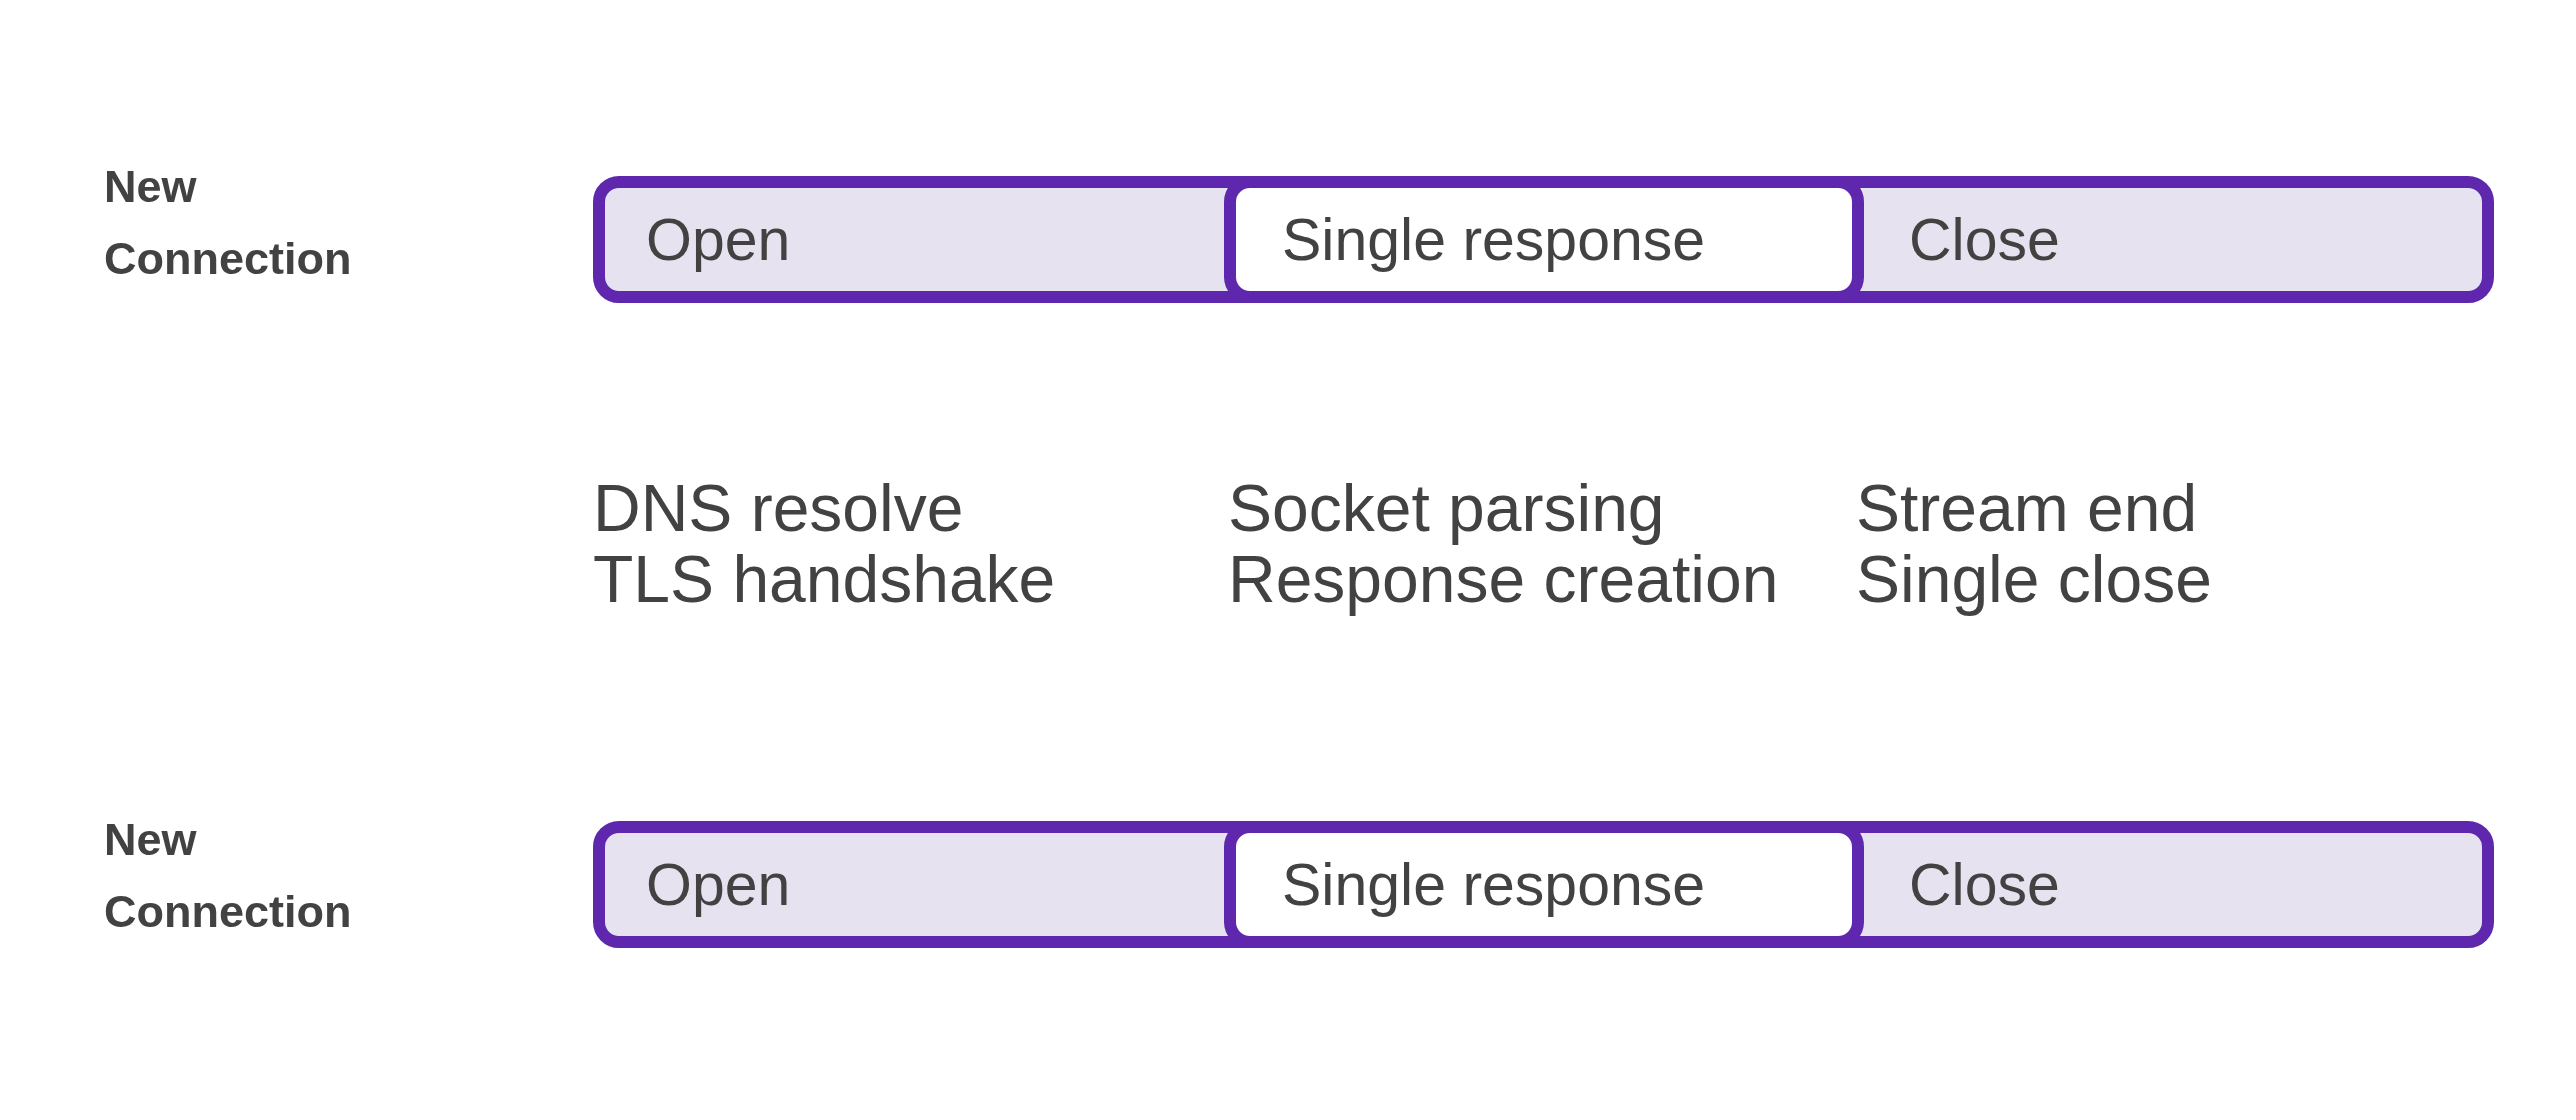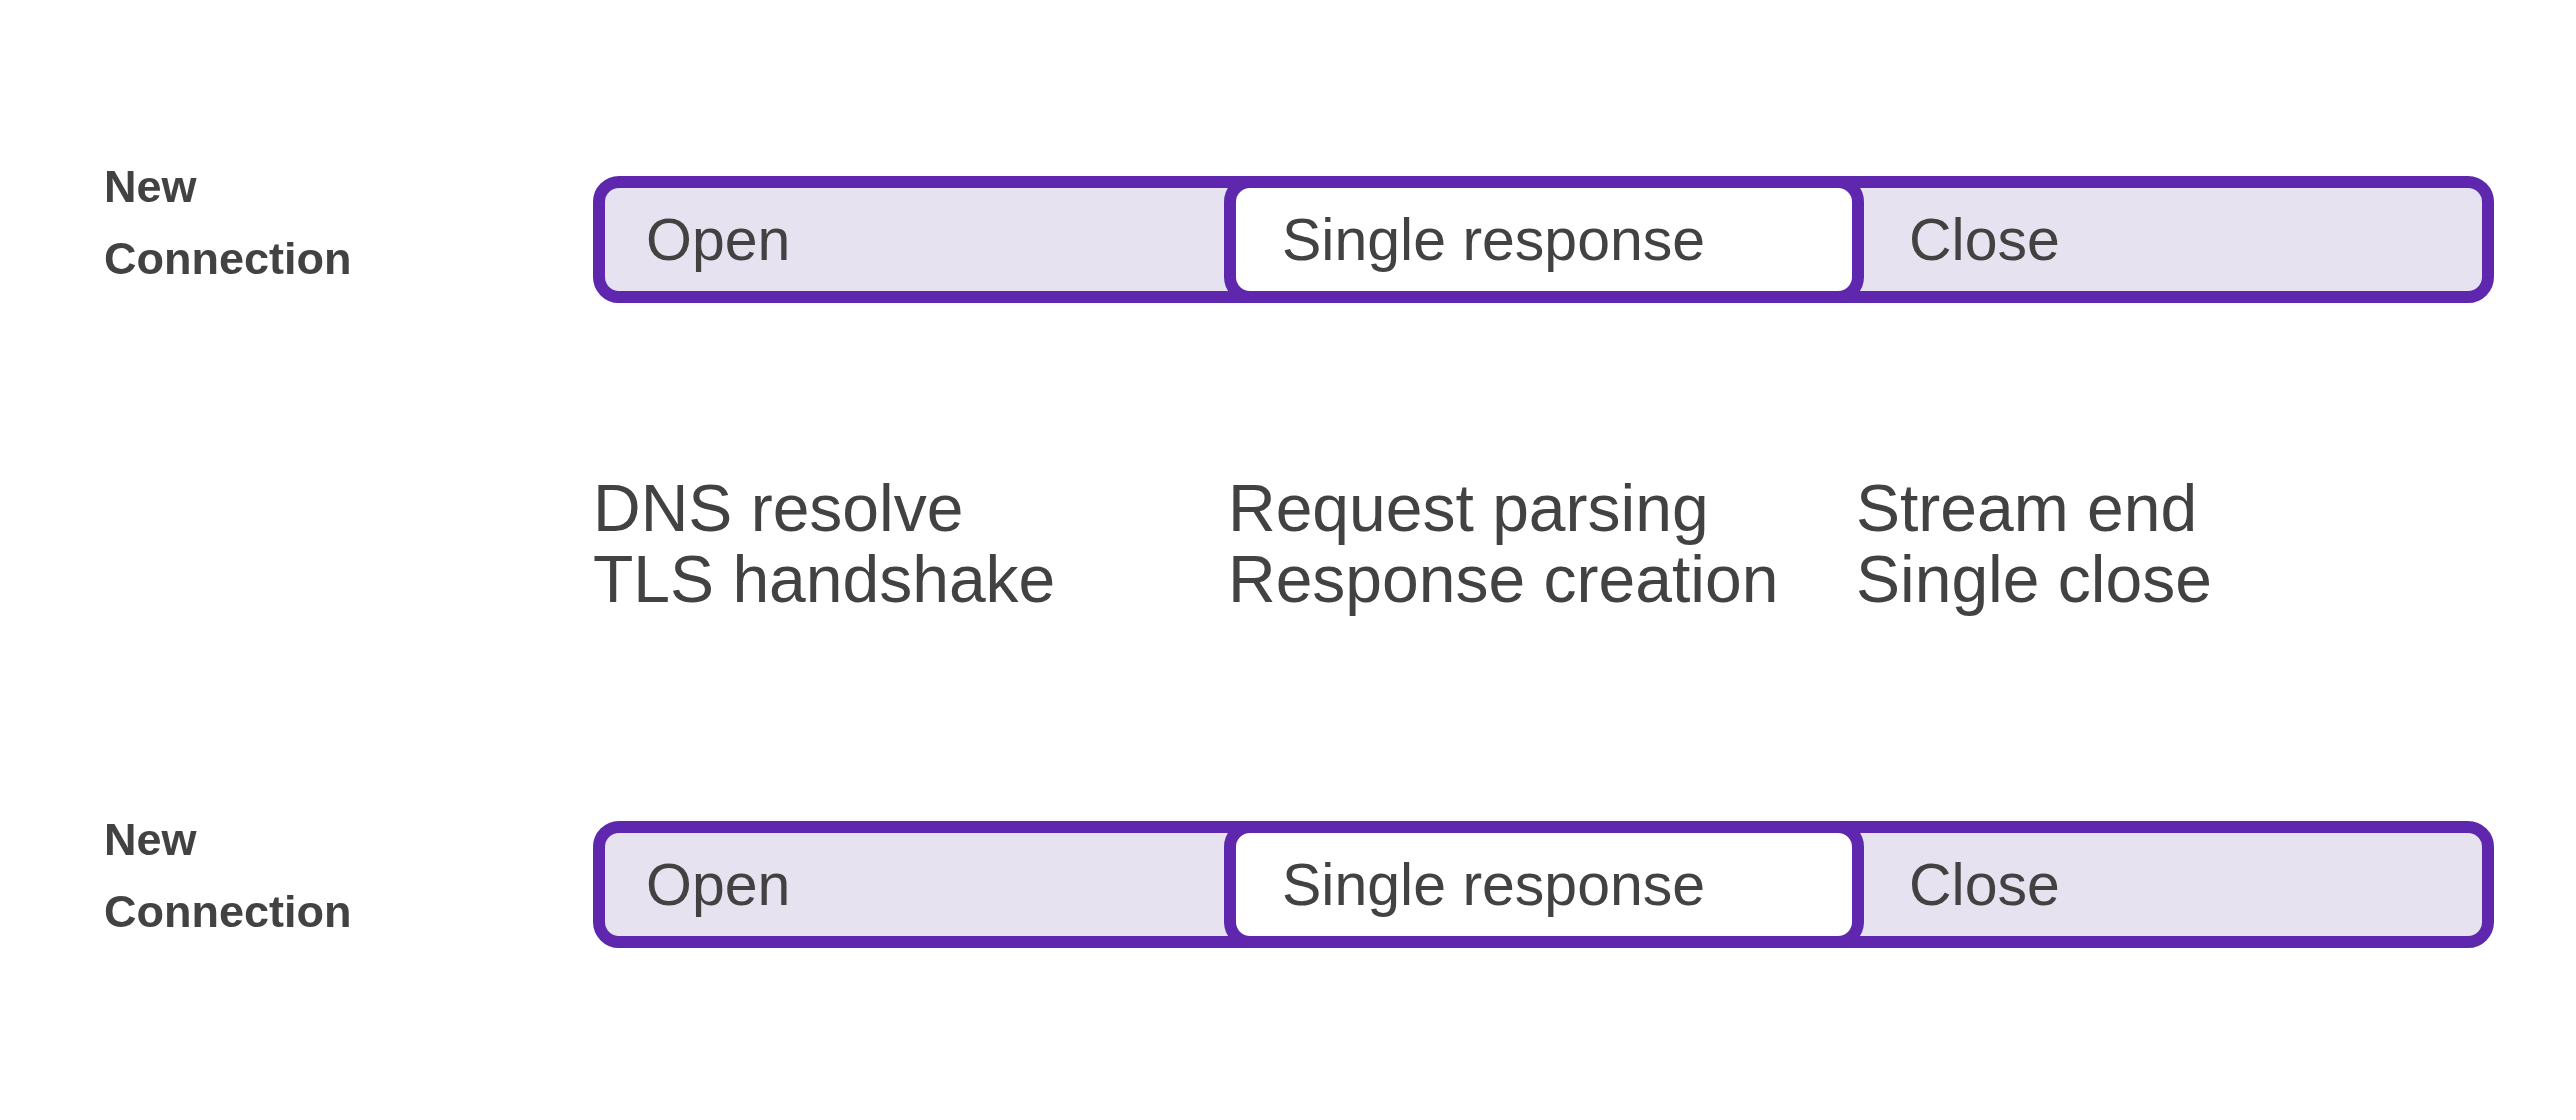--- a/index.html
+++ b/index.html
@@ -92,21 +92,21 @@
   <div class="bar r1">
     <div class="bar-track"></div>
     <div class="bar-middle"></div>
     <div class="seg-label seg-open">Open</div>
     <div class="seg-label seg-middle">Single response</div>
     <div class="seg-label seg-close">Close</div>
   </div>
 
   <div class="annotation ann-open">DNS resolve
 TLS handshake</div>
-  <div class="annotation ann-middle">Request parsing
+  <div class="annotation ann-middle">Socket parsing
 Response creation</div>
   <div class="annotation ann-close">Stream end
 Single close</div>
 
   <div class="row-label r2">New
 Connection</div>
 
   <div class="bar r2">
     <div class="bar-track"></div>
     <div class="bar-middle"></div>

